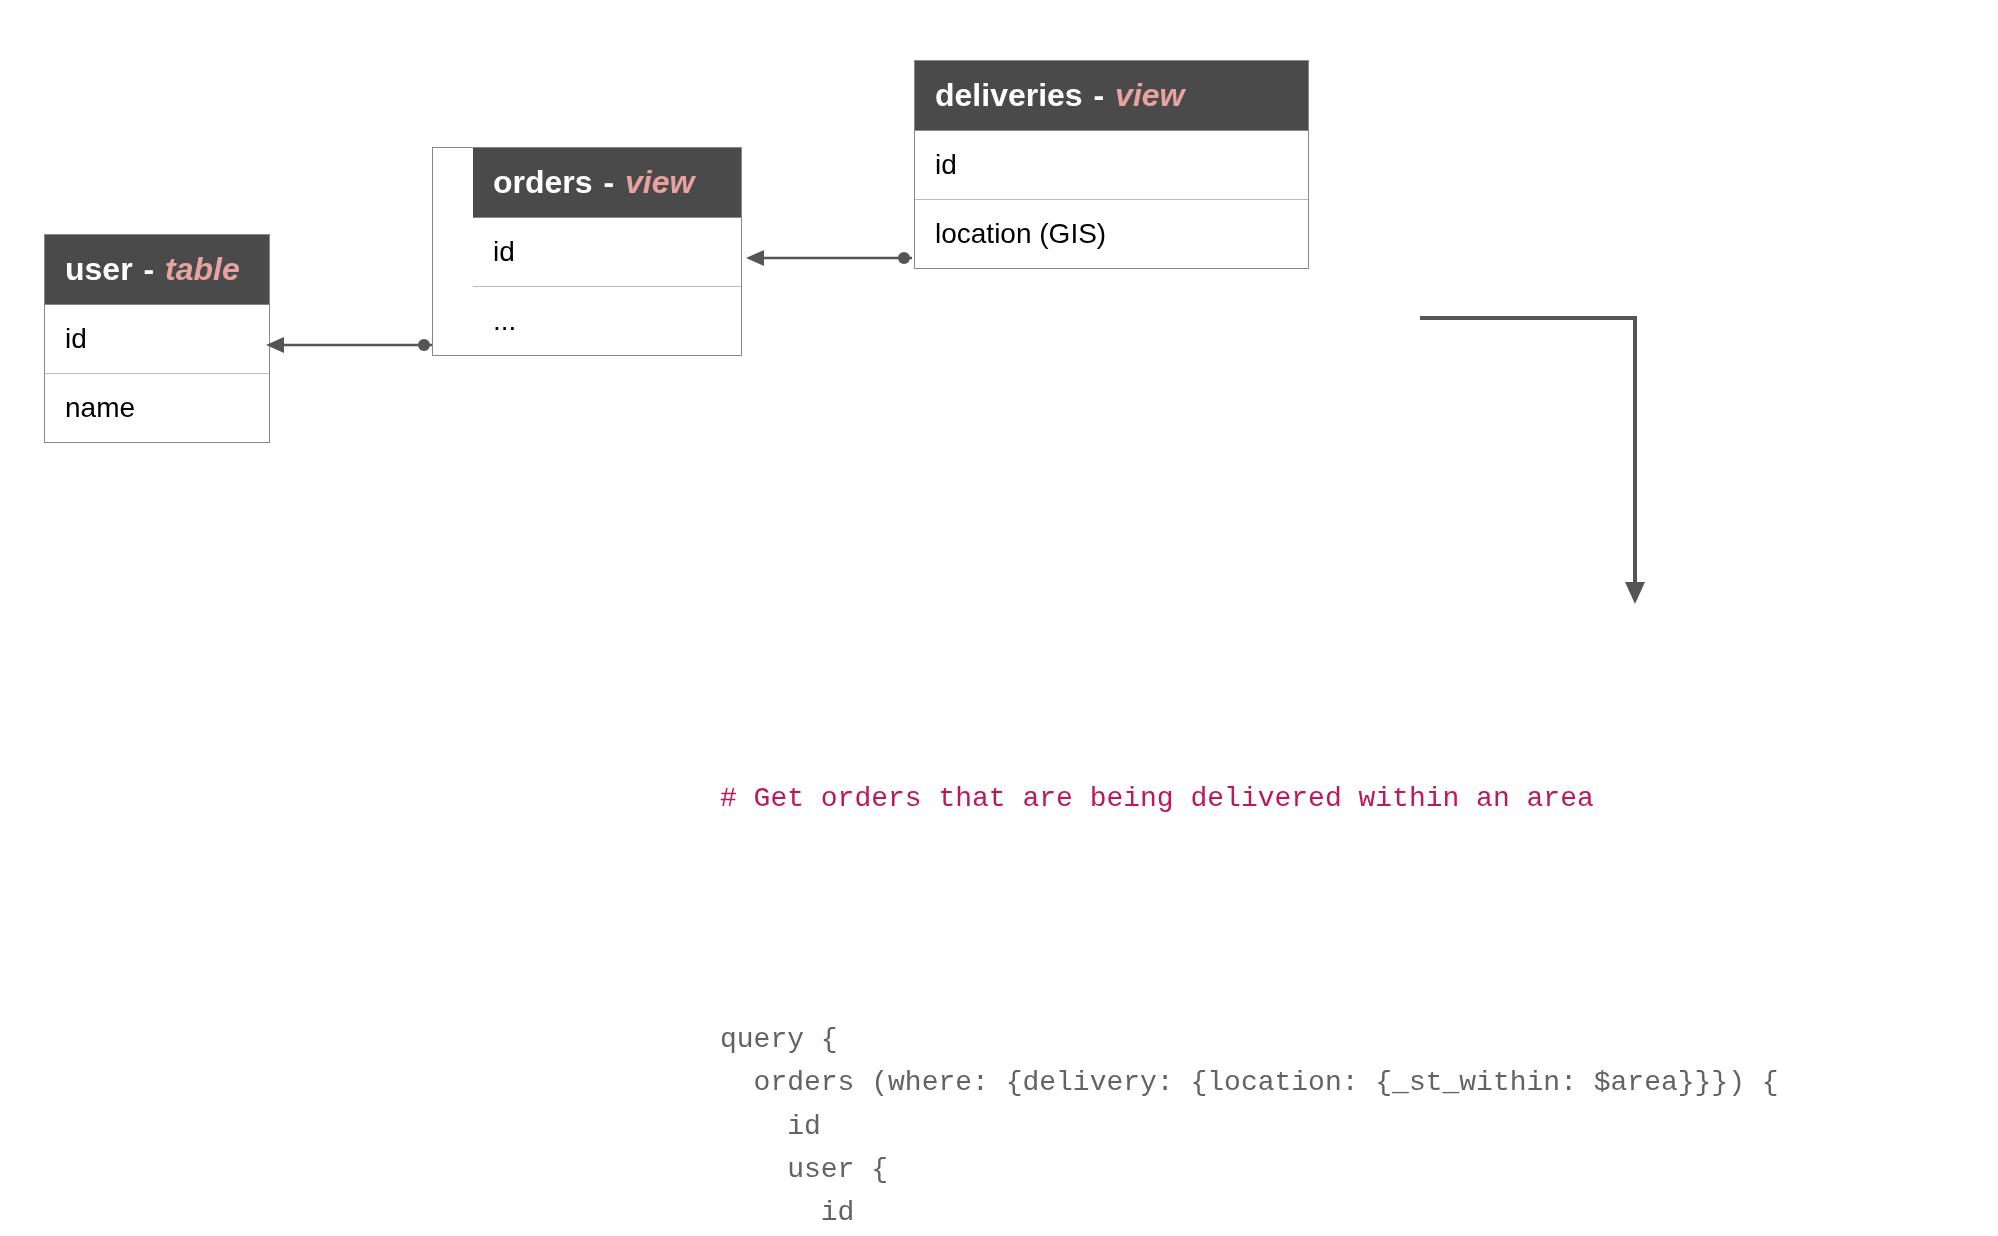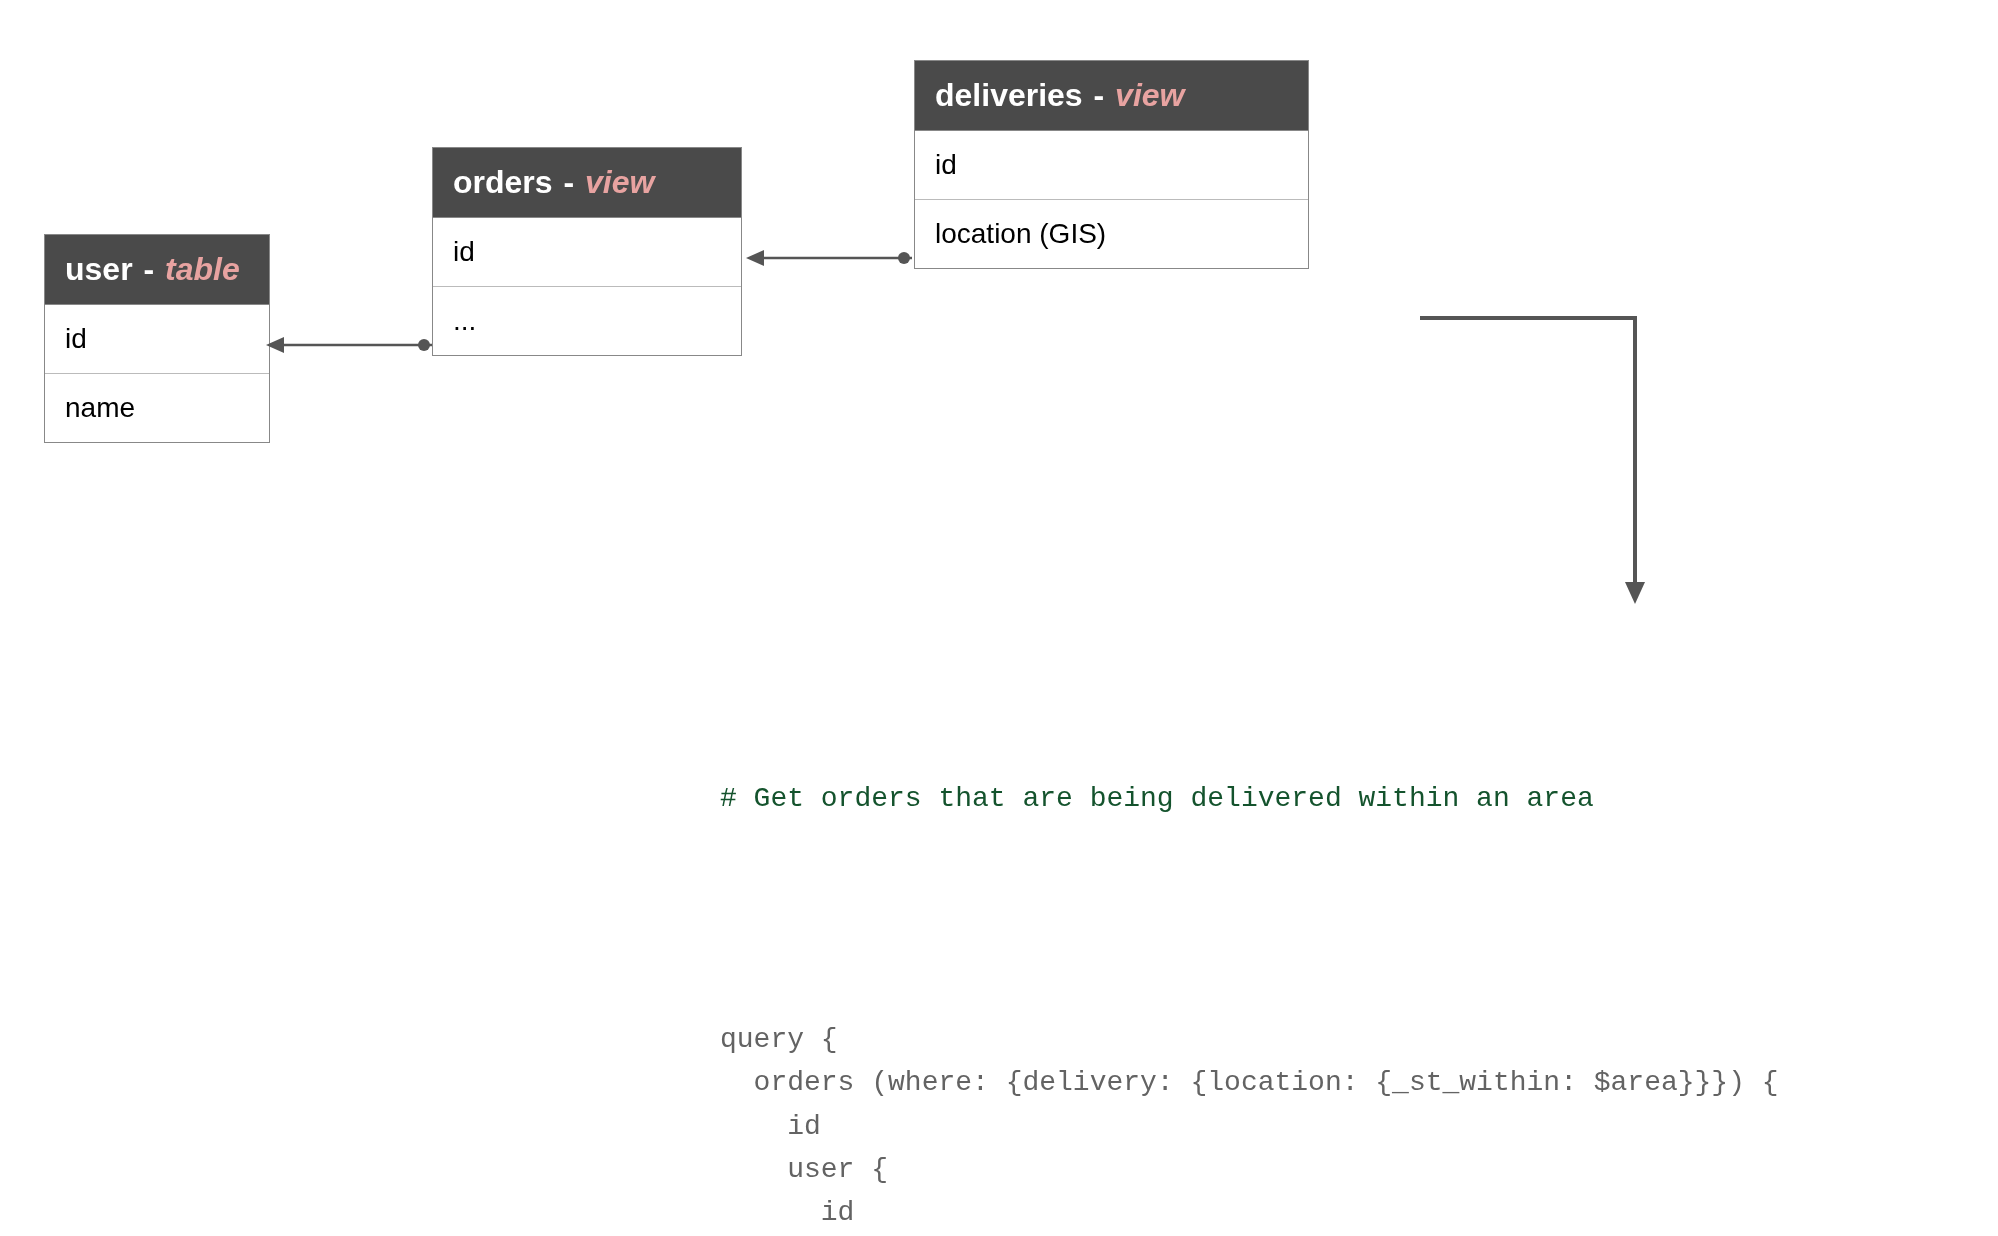--- a/index.html
+++ b/index.html
@@ -55,36 +55,36 @@
     }
     .code-block {
       position: absolute;
       font-family: "SFMono-Regular", Consolas, "Liberation Mono", Menlo, monospace;
       font-size: 28px;
       line-height: 1.55;
       color: #636363;
       white-space: pre;
     }
     .code-comment {
-      color: #14532d;
+      color: #be185d;
       font-weight: 500;
     }
   </style>
 </head>
 <body>
 
 <div class="entity-box" style="left:44px; top:234px; width:226px;">
   <div class="entity-header">
     <span class="name">user</span><span class="dash"> - </span><span class="type">table</span>
   </div>
   <div class="entity-row">id</div>
   <div class="entity-row">name</div>
 </div>
 
-<div class="entity-box" style="left:432px; top:147px; width:310px;">
+<div class="entity-box" style="left:432px; top:147px; width:310px;padding-left:40px;">
   <div class="entity-header">
     <span class="name">orders</span><span class="dash"> - </span><span class="type">view</span>
   </div>
   <div class="entity-row">id</div>
   <div class="entity-row">...</div>
 </div>
 
 <div class="entity-box" style="left:914px; top:60px; width:395px;">
   <div class="entity-header">
     <span class="name">deliveries</span><span class="dash">  - </span><span class="type">view</span>

